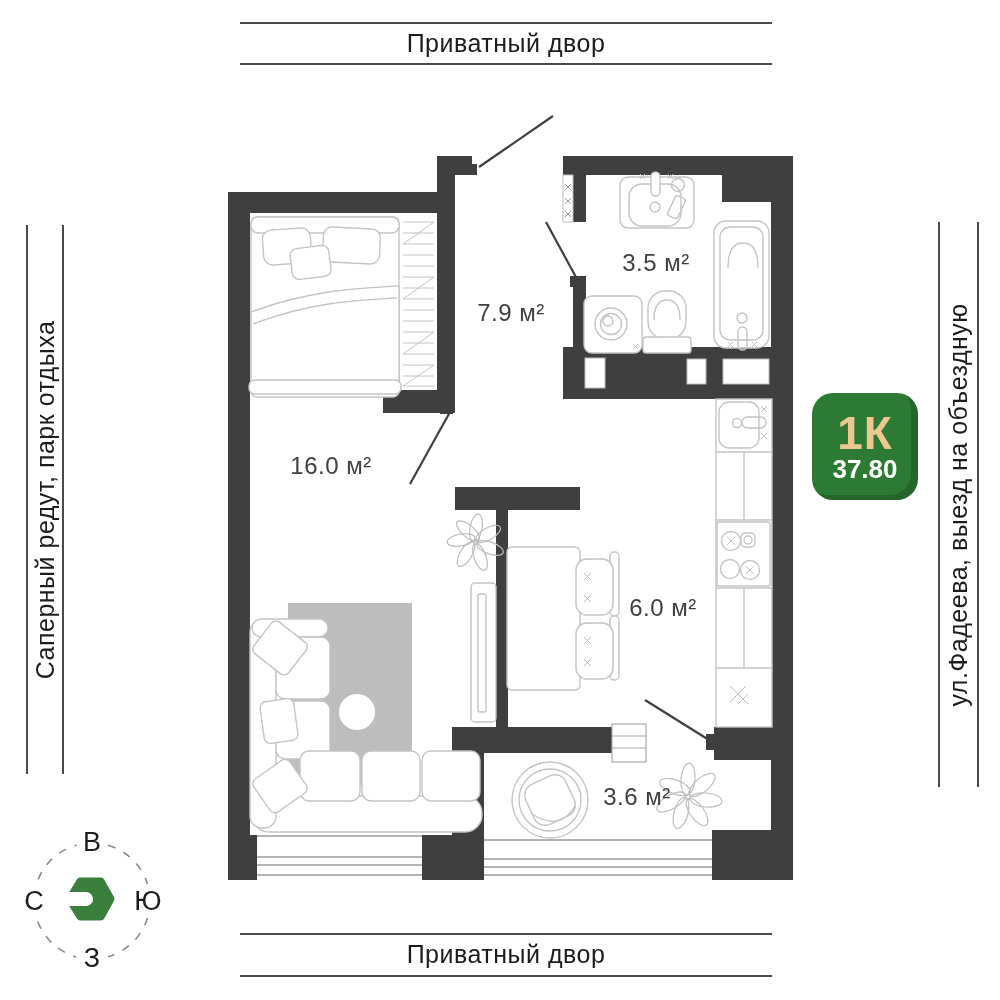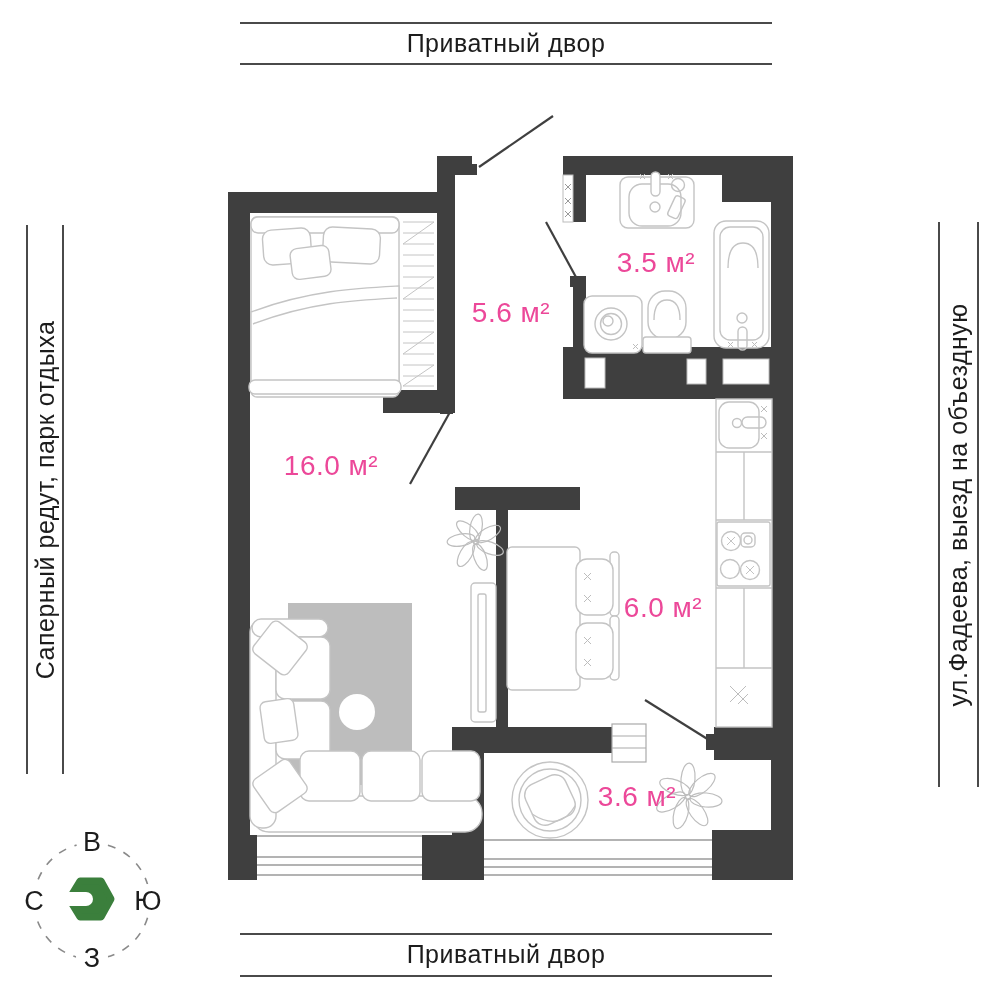--- a/index.html
+++ b/index.html
@@ -6,21 +6,21 @@
   #stage{position:relative;width:1000px;height:1000px;background:#ffffff;overflow:hidden;
          font-family:"Liberation Sans","DejaVu Sans",sans-serif;}
   .abs{position:absolute;}
   
   .ruler-line-h{position:absolute;height:2px;background:#4a4a4a;}
   .ruler-line-v{position:absolute;width:2px;background:#4a4a4a;}
   .street-label{position:absolute;font-size:25px;color:#1c1c1c;white-space:nowrap;
                 transform:translate(-50%,-50%);letter-spacing:.5px;}
   .street-label.vert{transform:translate(-50%,-50%) rotate(-90deg);}
   
-  .area-label{position:absolute;font-size:28px;color:#ec4899;white-space:nowrap;
+  .area-label{position:absolute;font-size:24px;color:#404040;white-space:nowrap;
               transform:translate(-50%,-50%);letter-spacing:.5px;}
   
   .badge{position:absolute;left:812px;top:393px;width:106px;height:107px;border-radius:21px;
          background:#2C7A33;box-shadow:inset -7px -5px 0 rgba(0,0,0,0.16);
          display:flex;flex-direction:column;align-items:center;justify-content:center;}
   .badge .rooms{color:#EAC88E;font-size:46px;font-weight:700;line-height:44px;letter-spacing:1px;}
   .badge .area{color:#ffffff;font-size:26px;font-weight:700;line-height:28px;}
   svg text{font-family:"Liberation Sans","DejaVu Sans",sans-serif;}
 </style>
 </head>
@@ -230,25 +230,29 @@
       <circle cx="688" cy="797" r="2.5"></circle>
     </g>
 
     <g stroke="#aaaaaa" stroke-width="1.2" fill="#ffffff">
       <rect x="612" y="724" width="34" height="38"></rect>
       <path d="M612 736 H646 M612 748 H646"></path>
     </g>
   </svg>
 
   <div class="area-label" style="left:331px;top:466px;">16.0 м²</div>
-  <div class="area-label" style="left:511px;top:313px;">5.6 м²</div>
+  <div class="area-label" style="left:511px;top:313px;">7.9 м²</div>
   <div class="area-label" style="left:656px;top:263px;">3.5 м²</div>
   <div class="area-label" style="left:663px;top:608px;">6.0 м²</div>
   <div class="area-label" style="left:637px;top:797px;">3.6 м²</div>
 
+  <div class="badge">
+    <div class="rooms">1К</div>
+    <div class="area">37.80</div>
+  </div>
 
   <svg class="abs" style="left:0;top:0" width="1000" height="1000" viewBox="0 0 1000 1000">
     <circle cx="92" cy="901" r="58" fill="none" stroke="#8a8a8a" stroke-width="1.6" stroke-dasharray="8 9"></circle>
     <circle cx="92" cy="841" r="16" fill="#ffffff"></circle>
     <circle cx="148" cy="900" r="16" fill="#ffffff"></circle>
     <circle cx="92" cy="957" r="16" fill="#ffffff"></circle>
     <circle cx="34" cy="900" r="16" fill="#ffffff"></circle>
     <g>
       <polygon points="69,899 80,881 101,881 111,899 101,917 80,917" fill="#3B7F3C" stroke="#3B7F3C" stroke-width="7" stroke-linejoin="round"></polygon>
       <rect x="62" y="892" width="31" height="14" rx="7" fill="#ffffff"></rect>

